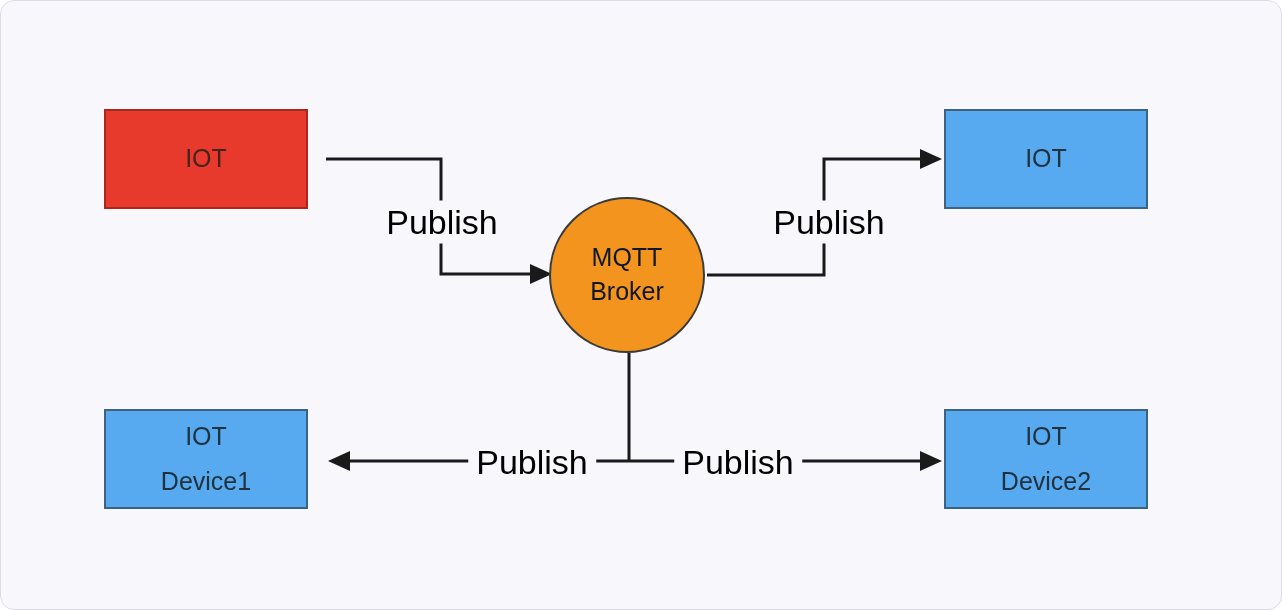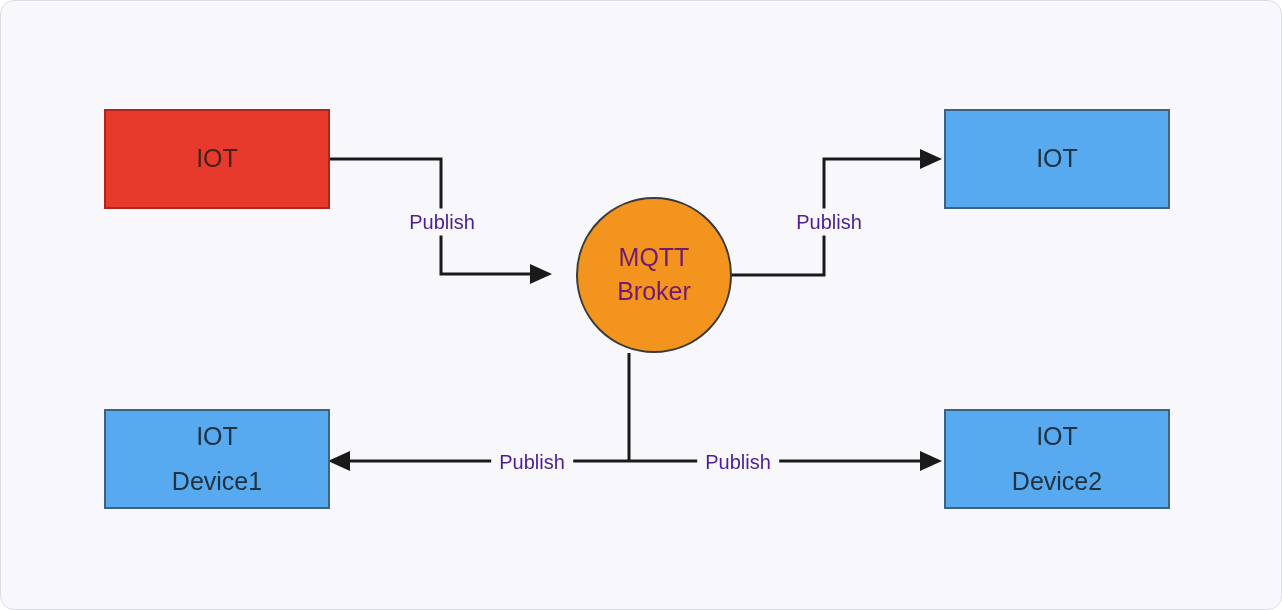--- a/index.html
+++ b/index.html
@@ -30,50 +30,50 @@
     display: flex;
     flex-direction: column;
     align-items: center;
     justify-content: center;
     text-align: center;
     font-size: 25px;
     line-height: 1.35;
     color: #3a342e;
   }
   .node-rect {
-    width: 226px;
+    width: 204px;
     height: 100px;
     border: 2px solid rgba(40, 40, 40, 0.55);
     box-sizing: border-box;
     gap: 11px;
   }
   .node-application {
     left: 103px;
     top: 108px;
     border-color: rgba(120, 25, 18, 0.55);
     color: #44231c;
   }
   .node-device3 { left: 943px; top: 108px; color: #20323f; }
   .node-device1 { left: 103px; top: 408px; color: #20323f; }
   .node-device2 { left: 943px; top: 408px; color: #20323f; }
   .node-broker {
-    left: 575px;
+    left: 548px;
     top: 196px;
     width: 156px;
     height: 156px;
     border: 2.5px solid #3a3a3a;
     border-radius: 50%;
     box-sizing: border-box;
-    color: #701a75;
+    color: #0f172a;
   }
   .edge-label {
     position: absolute;
     transform: translate(-50%, -50%);
-    font-size: 20px;
-    color: #4c1d95;
+    font-size: 34px;
+    color: #000000;
     background: #f8f8fc;
     padding: 2px 8px;
     white-space: nowrap;
   }
   .label-1 { left: 441px; top: 221px; }
   .label-2 { left: 828px; top: 221px; }
   .label-3 { left: 531px; top: 461px; }
   .label-4 { left: 737px; top: 461px; }
 </style>
 </head>

